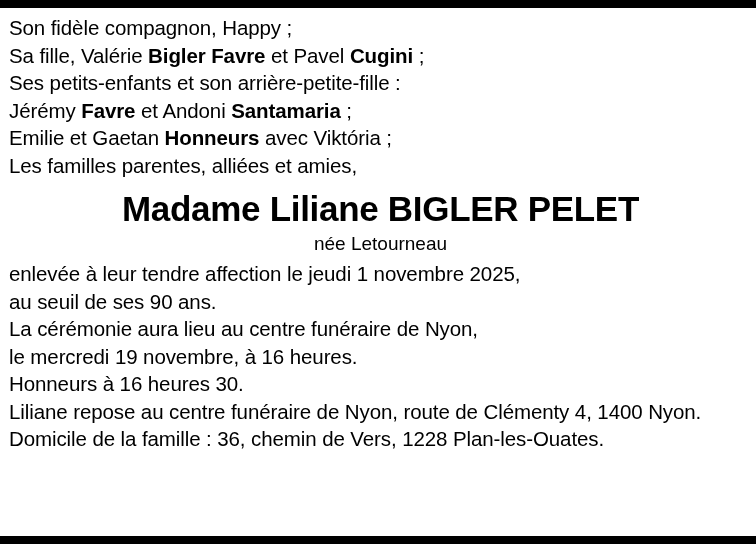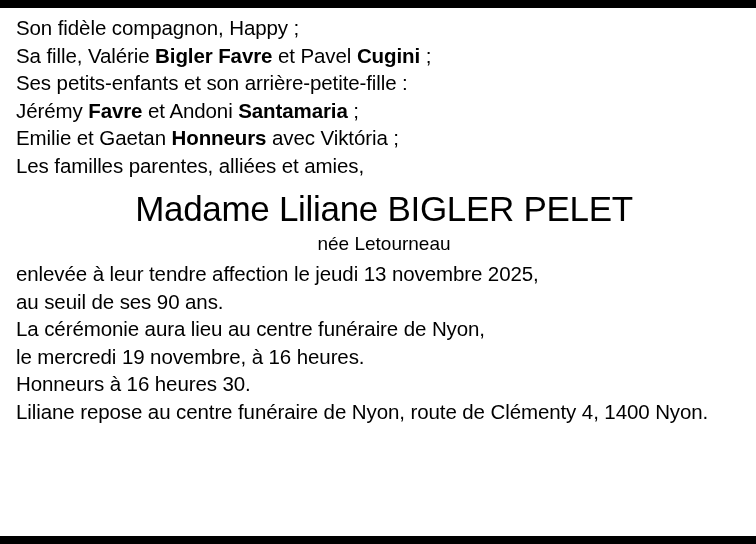--- a/index.html
+++ b/index.html
@@ -28,37 +28,37 @@
   }
   .bottom-bar {
     position: absolute;
     left: 0;
     bottom: 0;
     width: 100%;
     height: 8px;
     background: #000000;
   }
   .notice {
-    padding: 6px 4px 0 16px;
+    padding: 6px 4px 0 9px;
     box-sizing: border-box;
   }
   .line {
     font-size: 20.5px;
     line-height: 27.5px;
     white-space: nowrap;
     letter-spacing: -0.1px;
   }
   .line b {
     font-weight: bold;
   }
   .deceased-name {
     text-align: center;
     font-size: 35px;
     line-height: 44px;
-    font-weight: normal;
+    font-weight: bold;
     letter-spacing: -0.3px;
     margin-top: 8px;
   }
   .maiden-name {
     text-align: center;
     font-size: 19px;
     line-height: 26px;
     margin-bottom: 3px;
   }
   .lower .line {
@@ -82,24 +82,25 @@
         <div class="line"><span>Jérémy </span><b>Favre</b><span> et Andoni </span><b>Santamaria</b><span> ;</span></div>
         <div class="line"><span>Emilie et Gaetan </span><b>Honneurs</b><span> avec Viktória ;</span></div>
         <div class="line"><span>Les familles parentes, alliées et amies,</span></div>
       </div>
 
     <div class="deceased-name">Madame Liliane BIGLER PELET</div>
 
     <div class="maiden-name">née Letourneau</div>
 
     <div class="lower" id="closing-lines">
-        <div class="line"><span>enlevée à leur tendre affection le jeudi 13 novembre 2025,</span></div>
+        <div class="line"><span>enlevée à leur tendre affection le jeudi 1 novembre 2025,</span></div>
         <div class="line"><span>au seuil de ses 90 ans.</span></div>
         <div class="line"><span>La cérémonie aura lieu au centre funéraire de Nyon,</span></div>
         <div class="line"><span>le mercredi 19 novembre, à 16 heures.</span></div>
         <div class="line"><span>Honneurs à 16 heures 30.</span></div>
         <div class="line"><span>Liliane repose au centre funéraire de Nyon, route de Clémenty 4, 1400 Nyon.</span></div>
+        <div class="line"><span>Domicile de la famille : 36, chemin de Vers, 1228 Plan-les-Ouates.</span></div>
       </div>
 
   </div>
 
   <div class="bottom-bar"></div>
 </div>
 
 </body></html>

